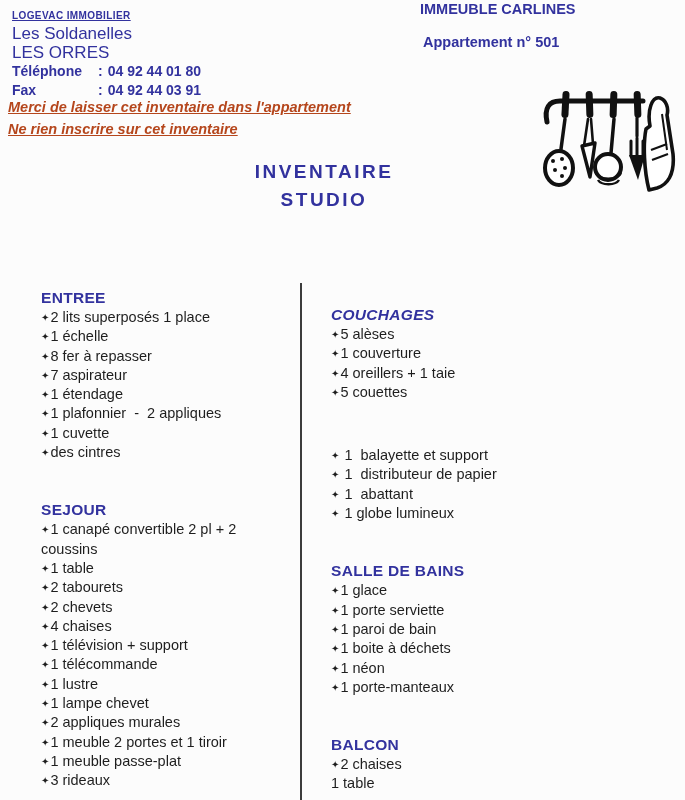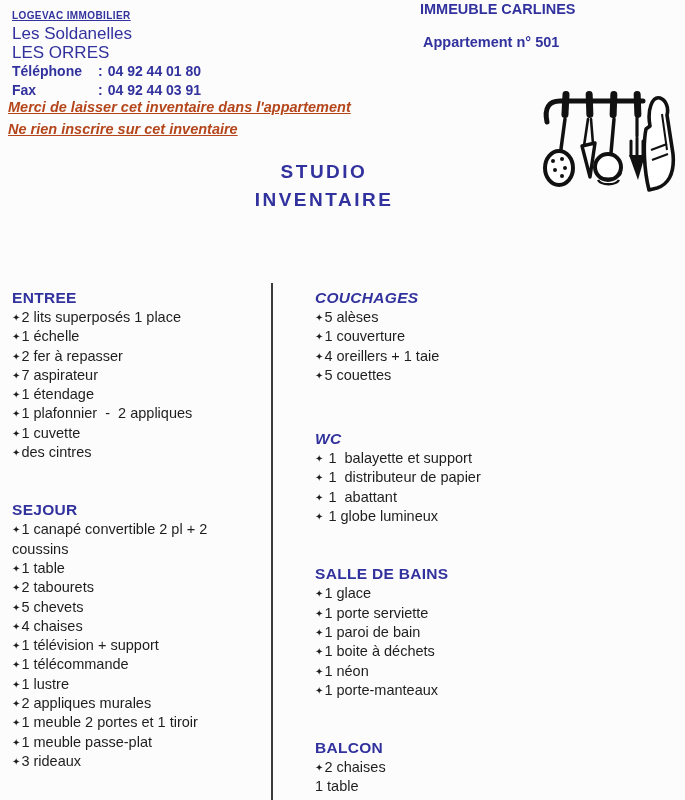--- a/index.html
+++ b/index.html
@@ -43,22 +43,22 @@
 
   
   .title{
     position:absolute;top:158px;left:0;width:648px;text-align:center;
     color:var(--blue);font-weight:700;font-size:19px;letter-spacing:2.5px;line-height:28px;
   }
 
   
   .columns{position:absolute;top:283px;left:0;right:0;bottom:0;display:flex;}
   .col{box-sizing:border-box;}
-  .col-left{width:273px;border-right:2px solid var(--line);padding:5px 6px 0 12px;}
-  .col-right{flex:1;padding:5px 6px 0 42px;}
+  .col-left{width:273px;border-right:2px solid var(--line);padding:5px 6px 0 12px;margin-left:29px;}
+  .col-right{flex:1;padding:5px 6px 0 29px;margin-top:17px;}
 
   .sec + .sec{margin-top:38px;}
   .sec.gap-lg{margin-top:44px;}
   .sec-h{
     margin:0 0 1px 0;color:var(--blue);
     font-size:15.5px;font-weight:700;letter-spacing:.3px;line-height:19px;
   }
   .sec-h.it{font-style:italic;}
   .item{line-height:19.3px;font-size:14.5px;white-space:pre-wrap;}
   .bullet{font-size:10px;vertical-align:1px;margin-right:1px;}
@@ -124,69 +124,69 @@
       <path d="M93 71 L109 71 L102 96 Z" fill="#111"></path>
 
       <path d="M114 42 C111 26 116 12 124 14 C130 16 133 24 131 31 L137 70 C139 91 131 101 121 104 L113 106 C108 86 107 60 110 45 Z" fill="#fff" stroke="#111" stroke-width="3.6" stroke-linejoin="round"></path>
       <path d="M115 66 L131 60" fill="none" stroke="#111" stroke-width="2.2"></path>
       <path d="M116 76 L132 70" fill="none" stroke="#111" stroke-width="2.2"></path>
       <path d="M126 30 L131 66" fill="none" stroke="#111" stroke-width="2"></path>
     </svg>
   </div>
 
   <div class="title">
+    <div>INVENTAIRE</div>
     <div>STUDIO</div>
-    <div>INVENTAIRE</div>
   </div>
 
   <div class="columns">
     <div class="col col-left">
       <section class="sec">
         <h2 class="sec-h">ENTREE</h2>
         <div class="items">
             <div class="item"><span class="bullet">✦</span><span>2 lits superposés 1 place</span></div>
             <div class="item"><span class="bullet">✦</span><span>1 échelle</span></div>
-            <div class="item"><span class="bullet">✦</span><span>2 fer à repasser</span></div>
+            <div class="item"><span class="bullet">✦</span><span>8 fer à repasser</span></div>
             <div class="item"><span class="bullet">✦</span><span>7 aspirateur</span></div>
             <div class="item"><span class="bullet">✦</span><span>1 étendage</span></div>
             <div class="item"><span class="bullet">✦</span><span>1 plafonnier  -  2 appliques</span></div>
             <div class="item"><span class="bullet">✦</span><span>1 cuvette</span></div>
             <div class="item"><span class="bullet">✦</span><span>des cintres</span></div>
           </div>
       </section>
       <section class="sec">
         <h2 class="sec-h">SEJOUR</h2>
         <div class="items">
             <div class="item"><span class="bullet">✦</span><span>1 canapé convertible 2 pl + 2 coussins</span></div>
             <div class="item"><span class="bullet">✦</span><span>1 table</span></div>
             <div class="item"><span class="bullet">✦</span><span>2 tabourets</span></div>
-            <div class="item"><span class="bullet">✦</span><span>5 chevets</span></div>
+            <div class="item"><span class="bullet">✦</span><span>2 chevets</span></div>
             <div class="item"><span class="bullet">✦</span><span>4 chaises</span></div>
             <div class="item"><span class="bullet">✦</span><span>1 télévision + support</span></div>
             <div class="item"><span class="bullet">✦</span><span>1 télécommande</span></div>
             <div class="item"><span class="bullet">✦</span><span>1 lustre</span></div>
+            <div class="item"><span class="bullet">✦</span><span>1 lampe chevet</span></div>
             <div class="item"><span class="bullet">✦</span><span>2 appliques murales</span></div>
             <div class="item"><span class="bullet">✦</span><span>1 meuble 2 portes et 1 tiroir</span></div>
             <div class="item"><span class="bullet">✦</span><span>1 meuble passe-plat</span></div>
             <div class="item"><span class="bullet">✦</span><span>3 rideaux</span></div>
           </div>
       </section>
     </div>
     <div class="col col-right">
       <section class="sec">
         <h2 class="sec-h it">COUCHAGES</h2>
         <div class="items">
             <div class="item"><span class="bullet">✦</span><span>5 alèses</span></div>
             <div class="item"><span class="bullet">✦</span><span>1 couverture</span></div>
             <div class="item"><span class="bullet">✦</span><span>4 oreillers + 1 taie</span></div>
             <div class="item"><span class="bullet">✦</span><span>5 couettes</span></div>
           </div>
       </section>
       <section class="sec gap-lg">
-        <h2 class="sec-h it">WC</h2>
         <div class="items">
             <div class="item"><span class="bullet">✦</span><span> 1  balayette et support</span></div>
             <div class="item"><span class="bullet">✦</span><span> 1  distributeur de papier</span></div>
             <div class="item"><span class="bullet">✦</span><span> 1  abattant</span></div>
             <div class="item"><span class="bullet">✦</span><span> 1 globe lumineux</span></div>
           </div>
       </section>
       <section class="sec">
         <h2 class="sec-h">SALLE DE BAINS</h2>
         <div class="items">

